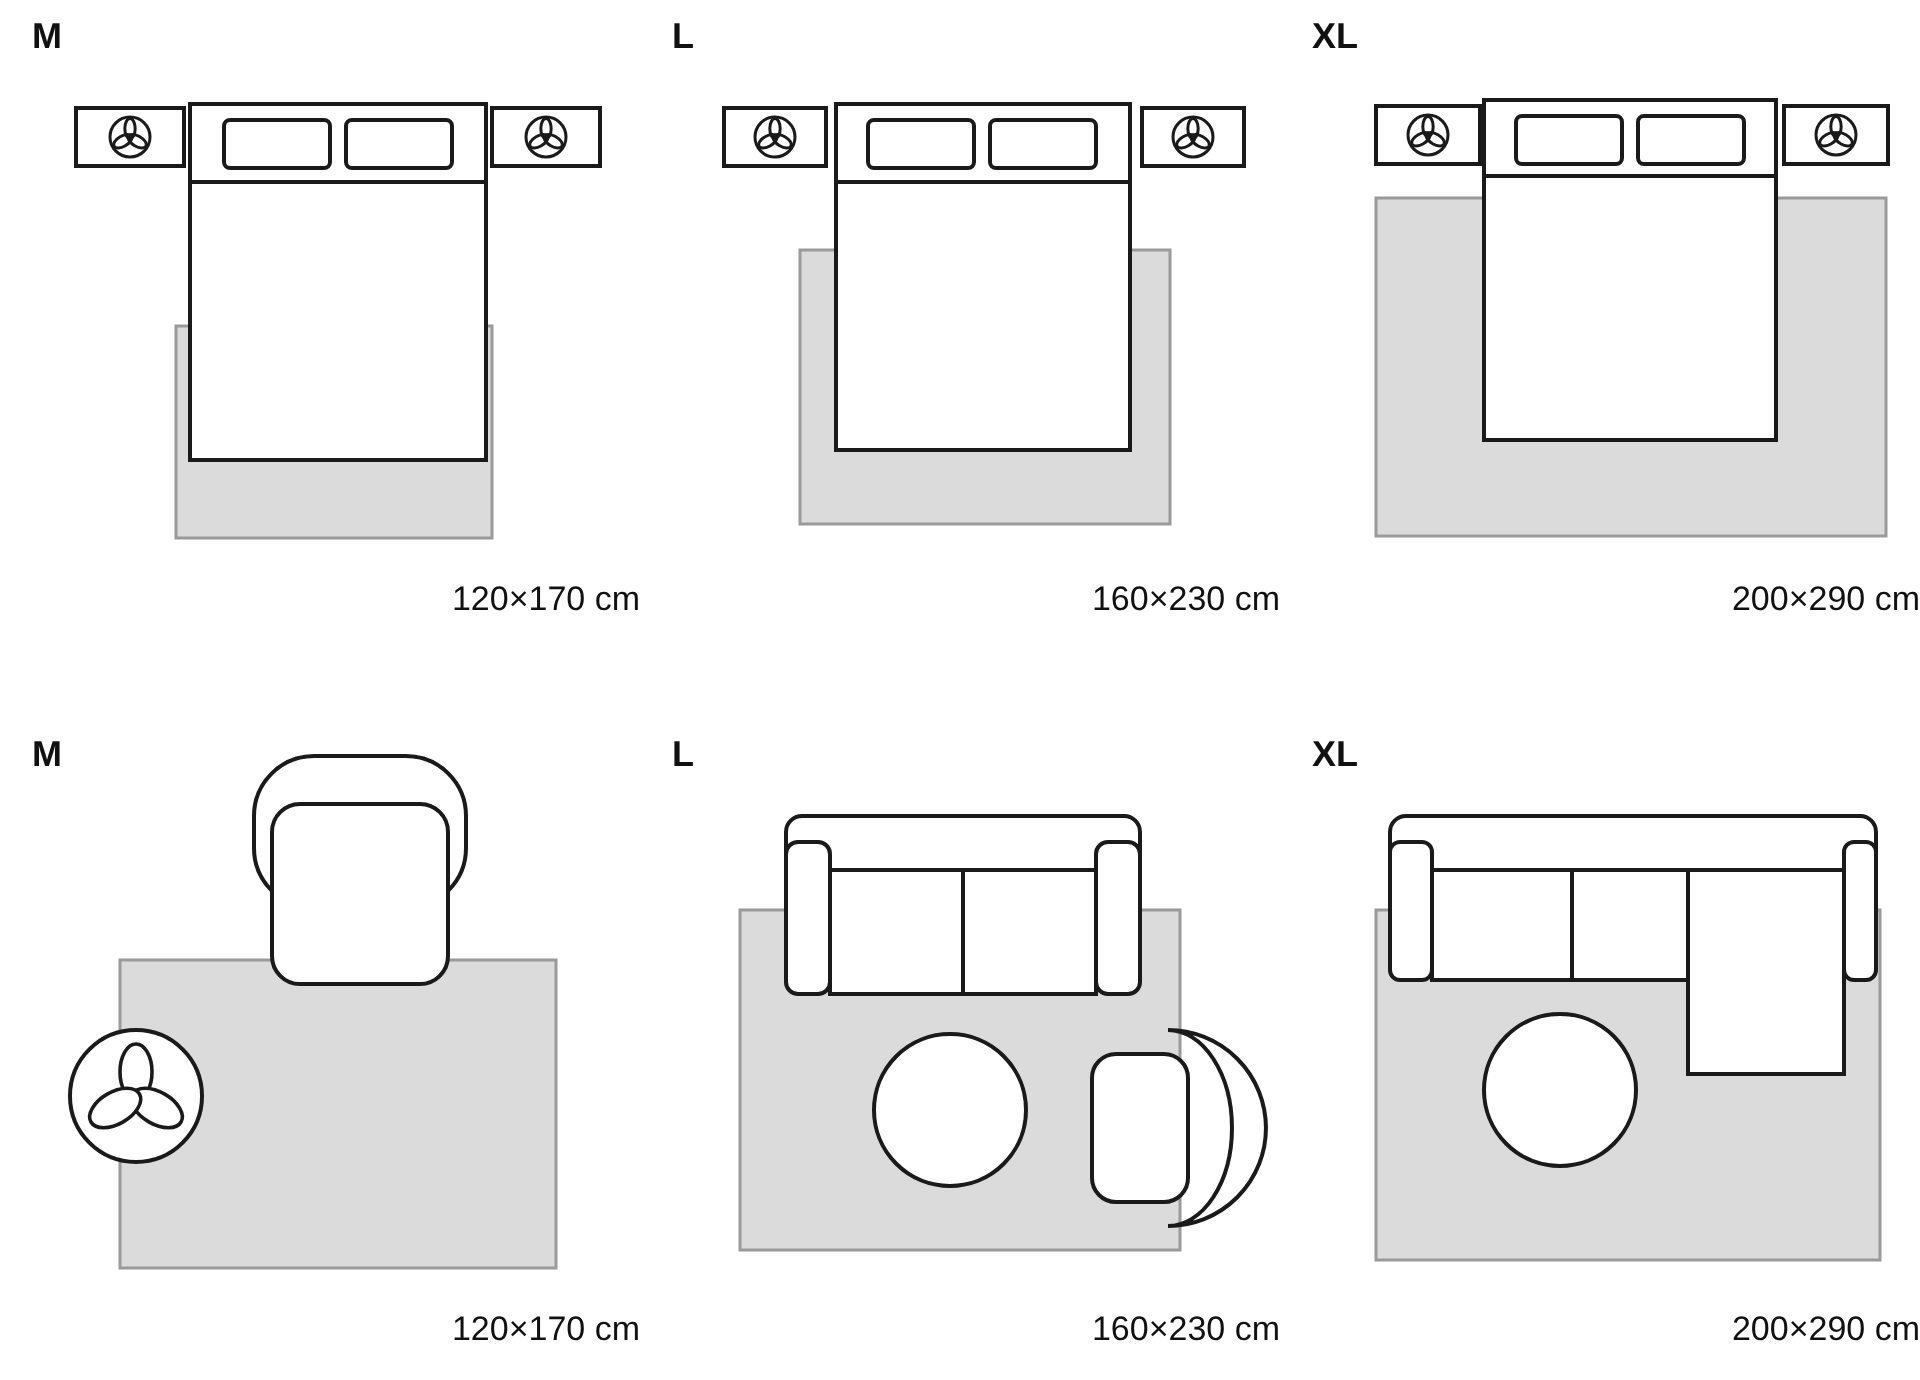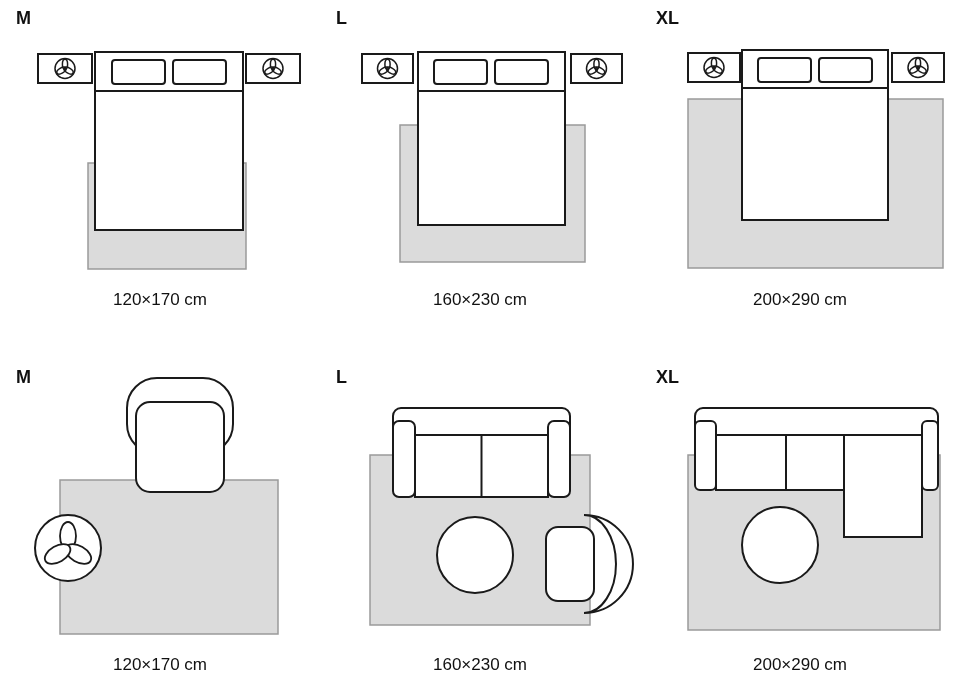--- a/index.html
+++ b/index.html
@@ -21,21 +21,21 @@
     font-weight: 700;
     font-size: 18px;
     color: var(--text, #111);
     z-index: 2;
   }
   .row1 .size-label { top: 8px; }
   .row2 .size-label { top: 22px; }
   .dim-label {
     position: absolute;
     width: 100%;
-    text-align: center;
+    text-align: right;
     font-size: 17px;
     color: var(--text, #111);
     z-index: 2;
   }
   .row1 .dim-label { top: 290px; }
   .row2 .dim-label { top: 310px; }
   svg.illus { position: absolute; top: 0; left: 0; width: 320px; height: 345px; }
 
   .rug  { fill: var(--rug-fill, #dbdbdb); stroke: var(--rug-stroke, #9a9a9a); stroke-width: 1.5; }
   .furn { fill: #fff; stroke: var(--furniture-outline, #1a1a1a); stroke-width: 2; }

